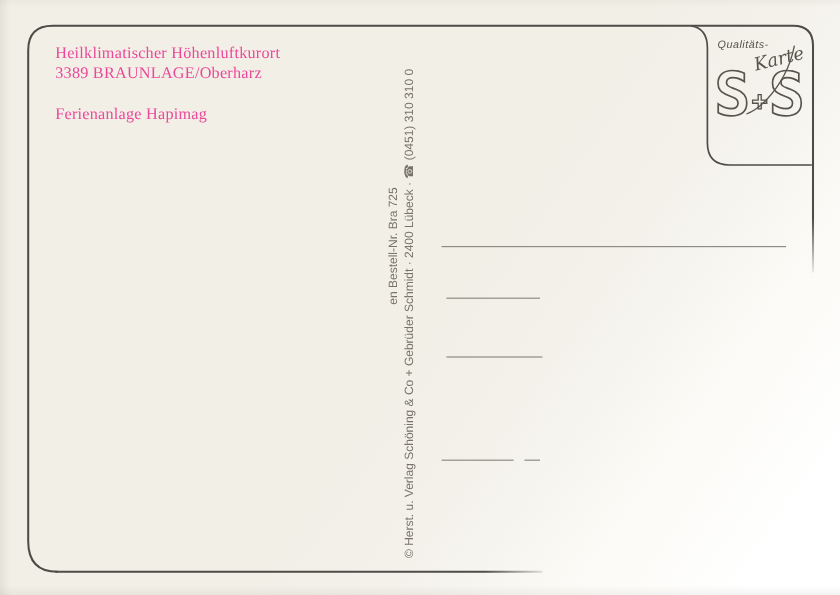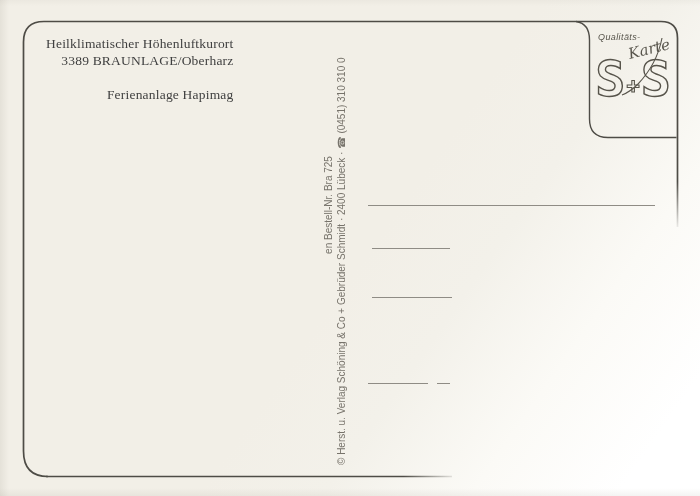--- a/index.html
+++ b/index.html
@@ -13,21 +13,21 @@
     background:
       linear-gradient(to right, rgba(110,105,90,0.10), rgba(110,105,90,0) 9px),
       linear-gradient(to top, rgba(110,105,90,0.08), rgba(110,105,90,0) 8px),
       linear-gradient(to bottom, rgba(110,105,90,0.05), rgba(110,105,90,0) 6px);
   }
   svg.overlay{position:absolute;left:0;top:0;}
   
   .caption{
     position:absolute;left:46px;top:35px;
     font-family:"Liberation Serif",serif;
-    font-size:13.5px;line-height:17px;color:#404040;letter-spacing:0.2px;text-align:right;
+    font-size:13.5px;line-height:17px;color:#ec4899;letter-spacing:0.2px;
   }
   .caption .line3{margin-top:17px;}
   
   .qmark{position:absolute;left:588px;top:21px;width:90px;height:117px;color:#57544b;}
   .qmark .qtext{position:absolute;left:10px;top:11px;font-size:9px;letter-spacing:0.4px;color:#57544b;font-style:italic;}
   .qmark .qscript{
     position:absolute;left:40px;top:19px;font-family:"DejaVu Serif",serif;
     font-style:italic;font-size:15px;transform:rotate(-14deg);color:#57544b;
   }
   .qmark .monogram{

